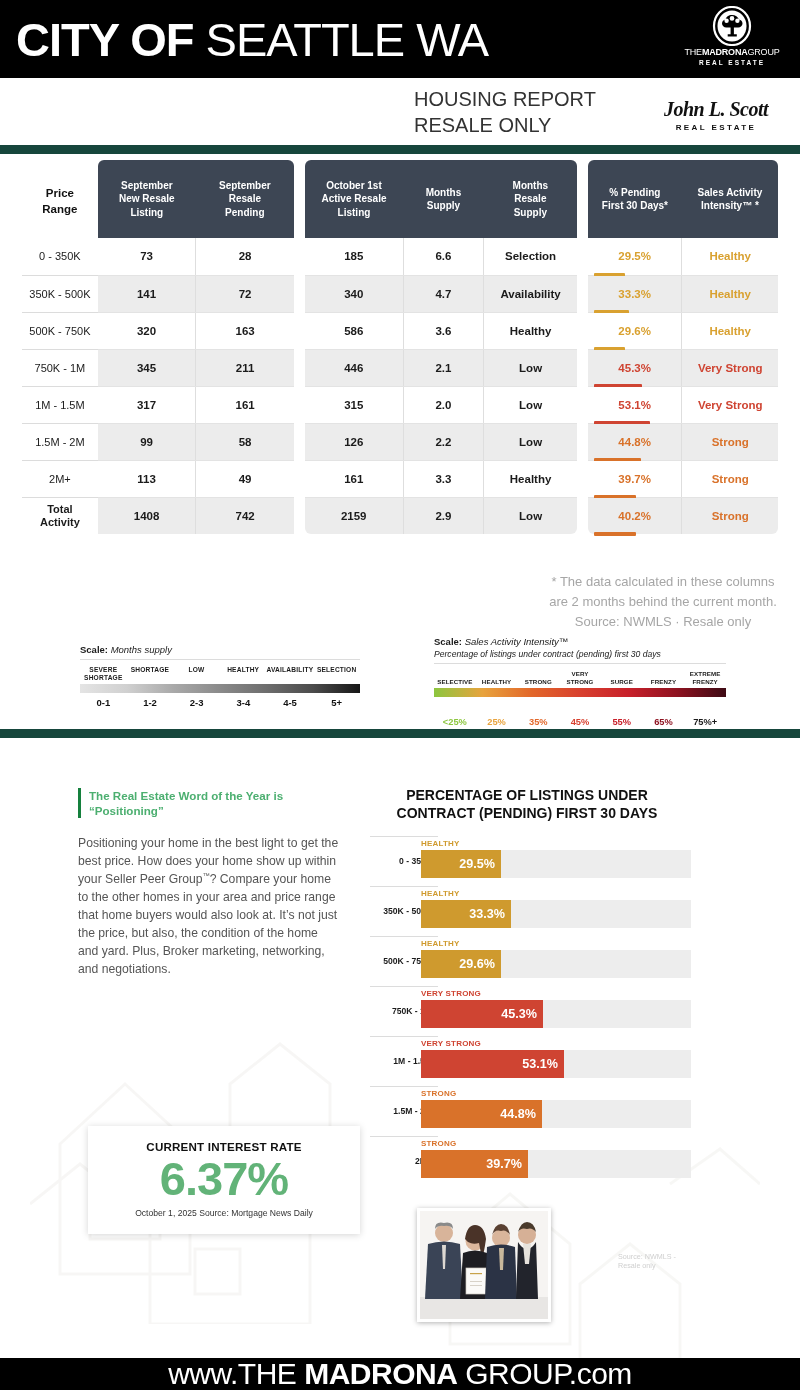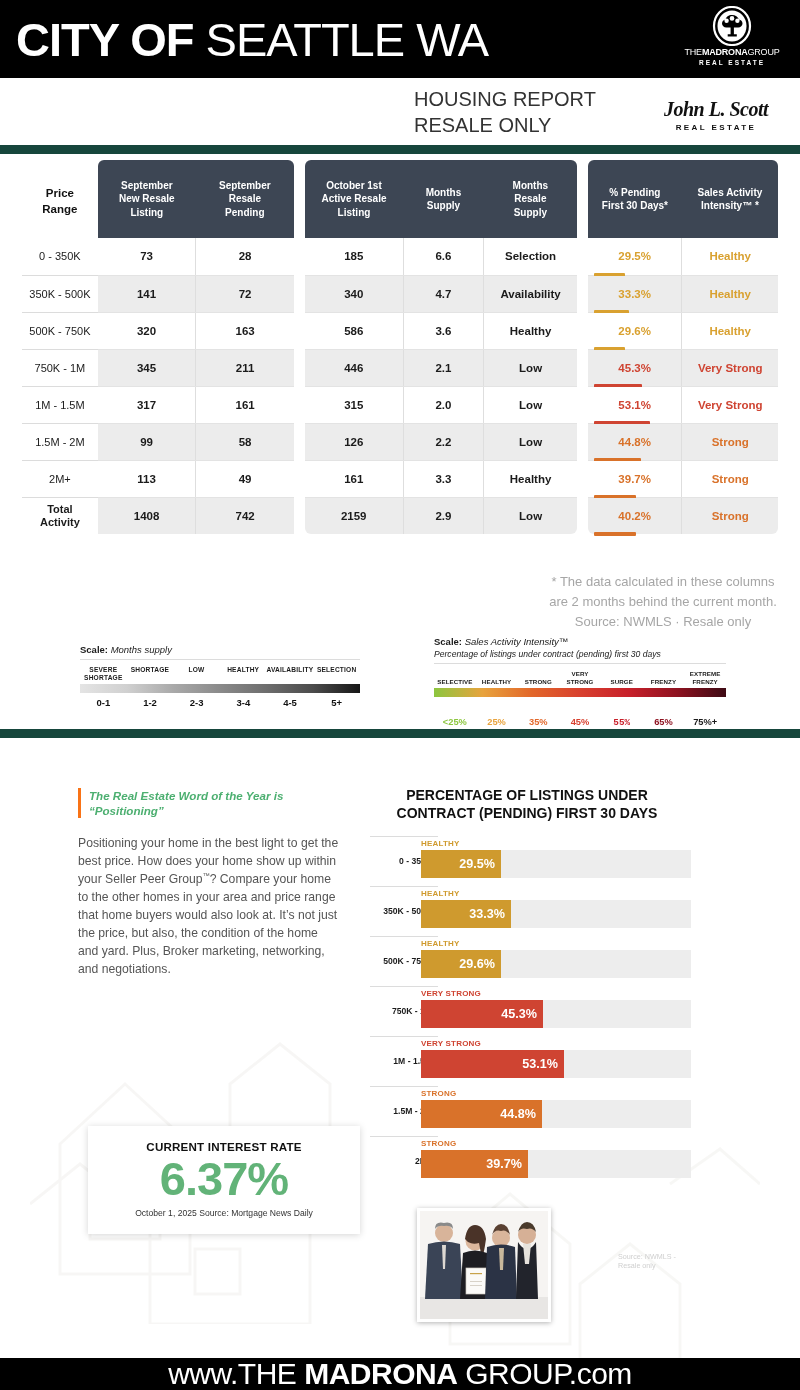--- a/index.html
+++ b/index.html
@@ -98,21 +98,21 @@
   .sai-labels div { flex:1; text-align:center; font-size:6.2px; font-weight:bold; color:#1b1b1b; letter-spacing:0.1px; line-height:1.25; }
   .sai-grad { height:9px; margin-top:2px; background:linear-gradient(to right,#8cc63f,#e8a33d,#e2672a,#d8402e,#c8202a,#8e1220,#3d0a14); }
   .sai-vals { display:flex; margin-top:20px; }
   .sai-vals div { flex:1; text-align:center; font-size:9.3px; font-weight:bold; }
 
   
   .lower { position:absolute; left:0; top:744px; width:800px; height:614px; background:#fff; overflow:hidden; }
   .wm { position:absolute; opacity:0.5; }
 
   .wot { position:absolute; left:78px; top:44px; width:262px; }
-  .wot-head { font-size:11.6px; font-weight:bold; color:#4caf70; border-left:3px solid #f97316; padding-left:8px; line-height:1.3;font-style:italic; }
+  .wot-head { font-size:11.6px; font-weight:bold; color:#4caf70; border-left:3px solid #15803d; padding-left:8px; line-height:1.3; }
   .wot-body { margin-top:16px; font-size:12.2px; color:#555; line-height:1.48; }
   .wot-body sup { font-size:7px; vertical-align:super; }
 
   .chart { position:absolute; left:370px; top:42px; width:330px; }
   .chart-title { font-size:14px; font-weight:bold; color:#111; line-height:1.3; text-align:center; width:290px; margin-left:12px; }
   .chart-rows { margin-top:14px; }
   .crow { position:relative; height:50px; }
   .crow .sep { position:absolute; left:0; top:0; width:68px; border-top:1px solid #dcdcdc; }
   .crow .cat { position:absolute; left:0; top:20px; width:62px; text-align:right; font-size:8.6px; font-weight:bold; color:#1b1b1b; }
   .crow .badge { position:absolute; left:51px; top:3px; font-size:8px; font-weight:bold; letter-spacing:0.2px; }
@@ -381,21 +381,21 @@
           <div>SURGE</div>
           <div>FRENZY</div>
           <div>EXTREME<br>FRENZY</div>
         </div>
       <div class="sai-grad"></div>
       <div class="sai-vals">
           <div style="color: rgb(140, 198, 63);">&lt;25%</div>
           <div style="color: rgb(232, 163, 61);">25%</div>
           <div style="color: rgb(226, 103, 42);">35%</div>
           <div style="color: rgb(216, 64, 46);">45%</div>
-          <div style="color: rgb(200, 32, 42); font-family: Liberation Mono, monospace;">55%</div>
+          <div style="color: rgb(200, 32, 42);">55%</div>
           <div style="color: rgb(142, 18, 32);">65%</div>
           <div style="color: rgb(27, 27, 27);">75%+</div>
         </div>
     </div>
   </div>
 
   <div class="lower">
     <svg class="wm" style="left:30px; top:280px; width:330px; height:300px;" viewBox="0 0 330 300">
       <g fill="none" stroke="#f0efec" stroke-width="3">
         <path d="M30 120 L95 60 L160 120 L160 250 L30 250 Z"></path>

